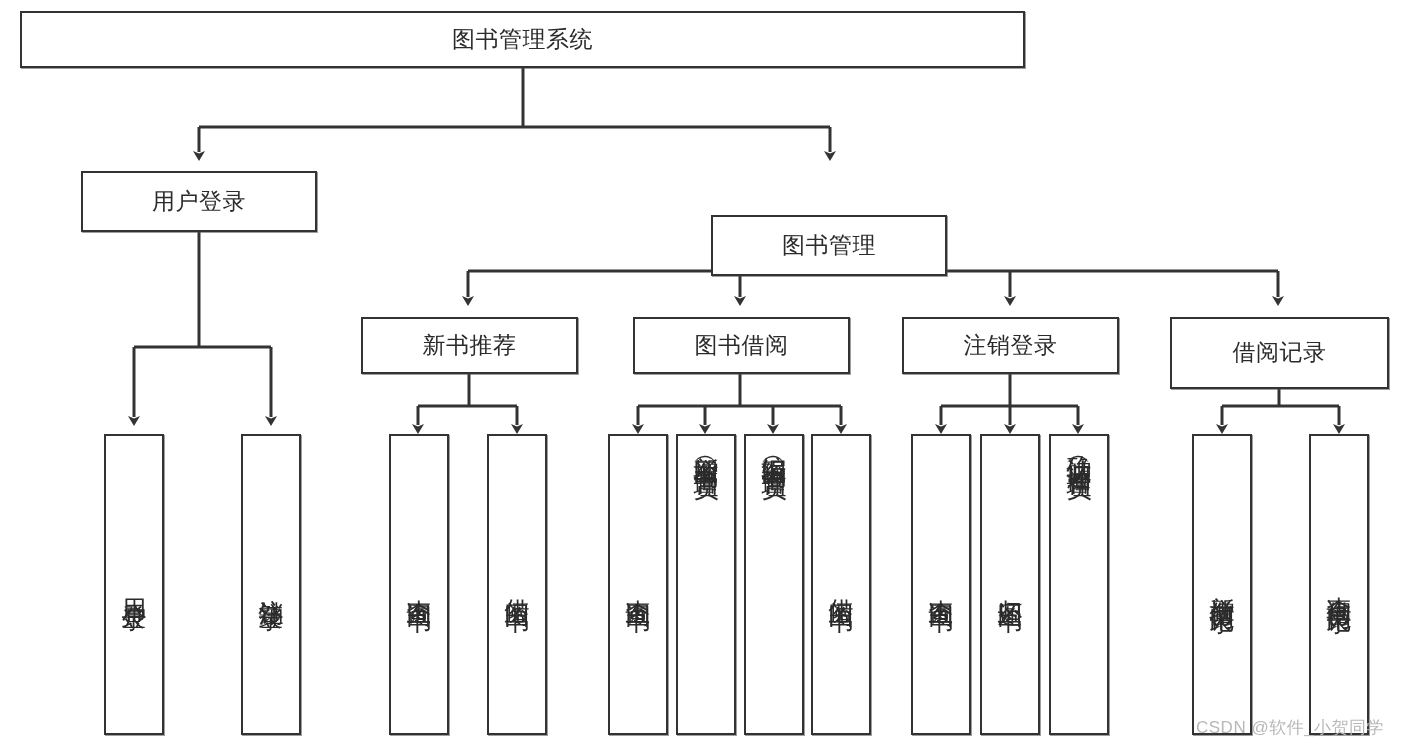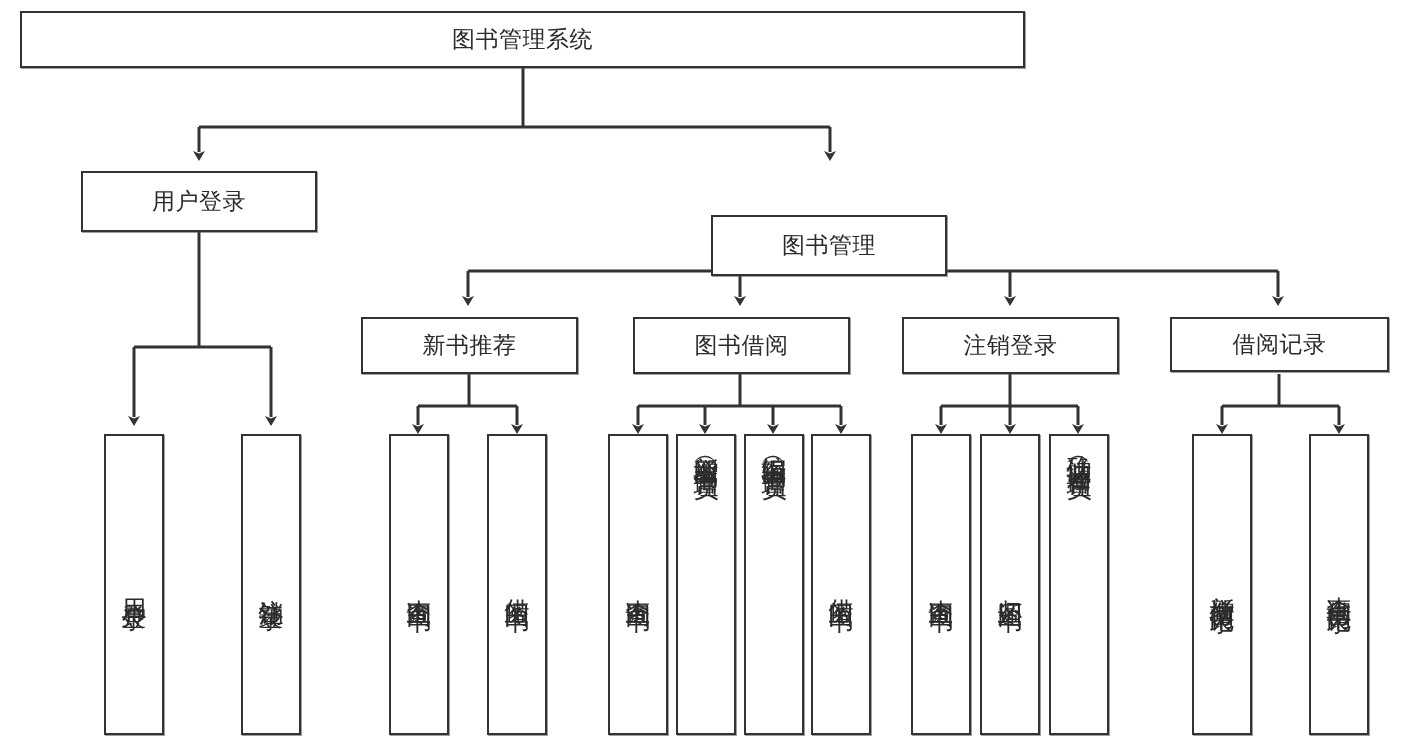--- a/index.html
+++ b/index.html
@@ -141,21 +141,21 @@
 
   <div class="node horiz" style="left:361px; top:317px; width:217px; height:57px;">
     <span class="label">新书推荐</span>
   </div>
   <div class="node horiz" style="left:633px; top:317px; width:217px; height:57px;">
     <span class="label">图书借阅</span>
   </div>
   <div class="node horiz" style="left:902px; top:317px; width:217px; height:57px;">
     <span class="label">注销登录</span>
   </div>
-  <div class="node horiz" style="left:1170px; top:317px; width:219px; height:55px;">
+  <div class="node horiz" style="left:1170px; top:317px; width:219px; height:72px;">
     <span class="label">借阅记录</span>
   </div>
 
   <div class="node vert centered" style="left:104px; top:434px; width:60px; height:301px;">
     <span class="label">用户登录</span>
   </div>
   <div class="node vert centered" style="left:241px; top:434px; width:60px; height:301px;">
     <span class="label">注销登录</span>
   </div>
 
@@ -189,14 +189,15 @@
     <span class="label">确认归还（管理员）</span>
   </div>
 
   <div class="node vert centered" style="left:1192px; top:434px; width:60px; height:301px;">
     <span class="label">新增借阅记录</span>
   </div>
   <div class="node vert centered" style="left:1309px; top:434px; width:60px; height:301px;">
     <span class="label">查询借阅记录</span>
   </div>
 
+  <div class="watermark" style="left:1196px; top:716px;">CSDN @软件_小贺同学</div>
 
 </div>
 
 </body></html>

